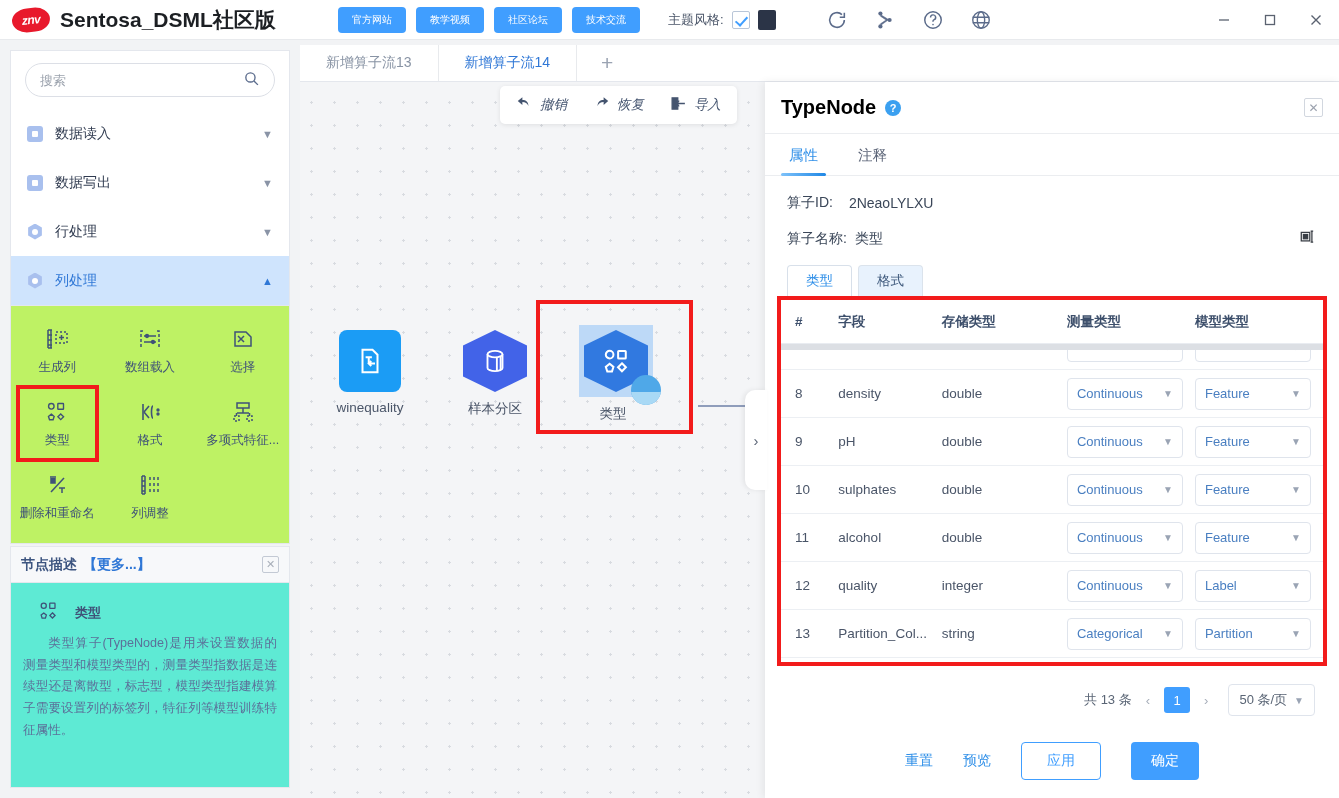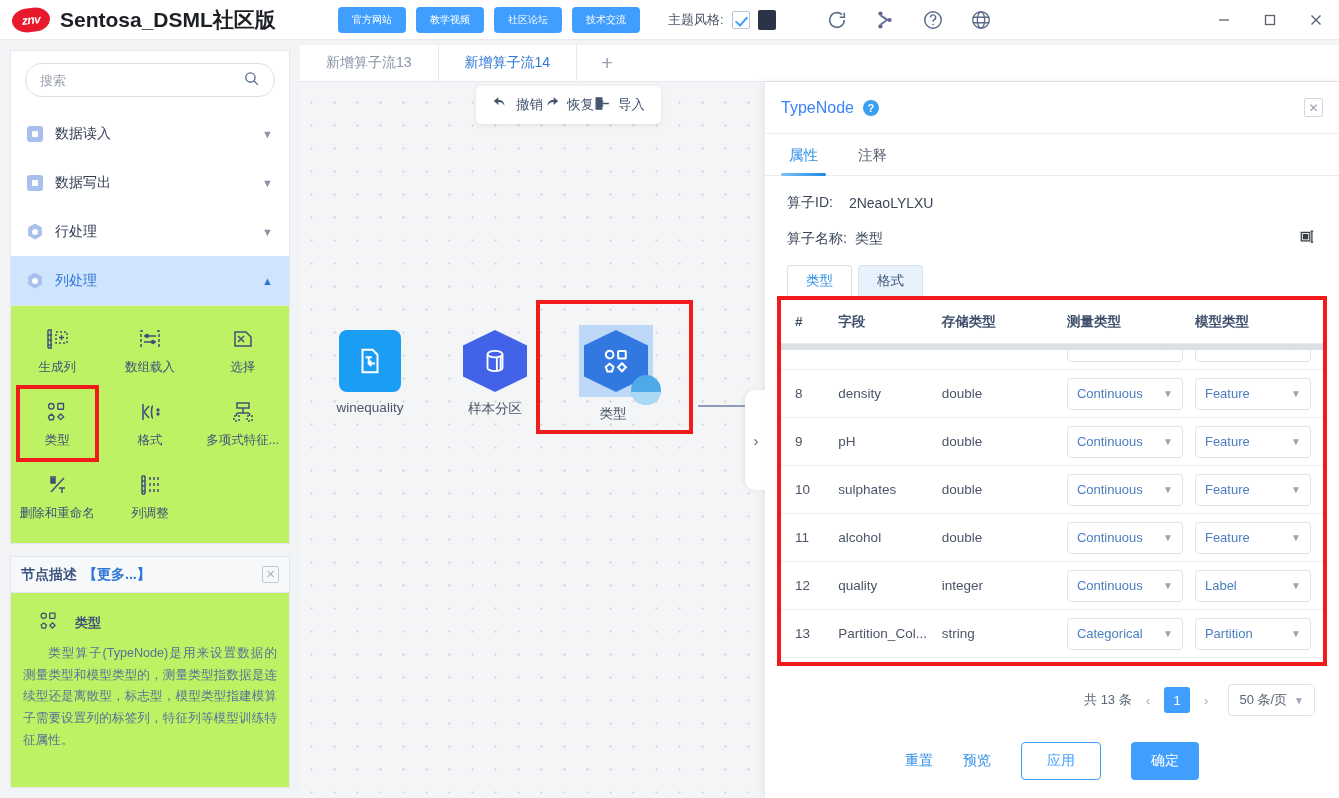--- a/index.html
+++ b/index.html
@@ -111,21 +111,21 @@
     justify-content: center; gap: 7px; cursor: pointer; position: relative;
   }
   .op-label { font-size: 12.5px; color: #3f5278; white-space: nowrap; }
   .op-ico { color: #3f5278; height: 26px; display: flex; align-items: center; }
   .op-cell.sel::before {
     content: ""; position: absolute; left: 5px; top: -2px; right: 5px; bottom: -2px;
     border: 4px solid #f21b1b; pointer-events: none;
   }
 
   .desc-panel {
-    margin-top: 12px; background: #bef264; border: 1px solid #e4e7ed;
+    margin-top: 2px; background: #5eead4; border: 1px solid #e4e7ed;
     flex: 1; display: flex; flex-direction: column; min-height: 0;
   }
   .desc-head {
     height: 36px; background: #f7f8fa; border-bottom: 1px solid #e4e7ed;
     display: flex; align-items: center; padding: 0 10px;
     font-size: 14px; color: #3d5580; font-weight: bold;
   }
   .desc-more { color: #2f77d6; margin-left: 6px; }
   .desc-close {
     margin-left: auto; width: 17px; height: 17px; border: 1px solid #c3c9d4;
@@ -155,24 +155,25 @@
     display: flex; align-items: center; padding: 0 26px; font-size: 14px;
     color: #8893a4; cursor: pointer; border-right: 1px solid #e8eaed;
   }
   .tab.active { color: #2f77d6; }
   .tab-add {
     display: flex; align-items: center; justify-content: center; width: 60px;
     color: #9aa3b2; font-size: 21px; cursor: pointer;
   }
 
   .canvas-toolbar {
-    position: absolute; left: 476px; top: 86px; height: 38px;
+    position: absolute; left: 500px; top: 86px; height: 38px;
     background: #fff; border-radius: 5px; display: flex; align-items: center;
-    padding: 0 16px; box-shadow: 0 1px 5px rgba(0,0,0,.09);
+    padding: 0 16px; gap: 26px; box-shadow: 0 1px 5px rgba(0,0,0,.09);
     z-index: 4;
+    font-style: italic;
   }
   .tb-item {
     display: flex; align-items: center; gap: 7px; font-size: 13.5px;
     color: #44546f; cursor: pointer; white-space: nowrap;
   }
 
   
   .node { position: absolute; width: 68px; text-align: center; }
   .node-label { margin-top: 8px; font-size: 13.5px; color: #4a5568; white-space: nowrap; }
   .nd1 { left: 336px; top: 330px; }
@@ -224,21 +225,21 @@
   
   .rpanel {
     position: absolute; left: 765px; top: 82px; width: 574px; height: 716px;
     background: #fff; display: flex; flex-direction: column;
     box-shadow: -2px 0 8px rgba(0,0,0,.07);
   }
   .rp-head {
     height: 52px; display: flex; align-items: center; padding: 0 16px;
     border-bottom: 1px solid #ebedf0;
   }
-  .rp-title { font-size: 16px; color: #3b82f6; font-weight: normal; }
+  .rp-title { font-size: 20px; color: #000000; font-weight: bold; }
   .help-ico {
     width: 16px; height: 16px; border-radius: 50%; background: #3ba0f0; color: #fff;
     font-size: 11px; display: flex; align-items: center; justify-content: center;
     margin-left: 9px; cursor: pointer; font-weight: bold;
   }
   .rp-close {
     margin-left: auto; width: 19px; height: 19px; border: 1px solid #d2d7df;
     color: #9aa1ad; font-size: 12px; display: flex; align-items: center;
     justify-content: center; cursor: pointer; border-radius: 2px;
   }

